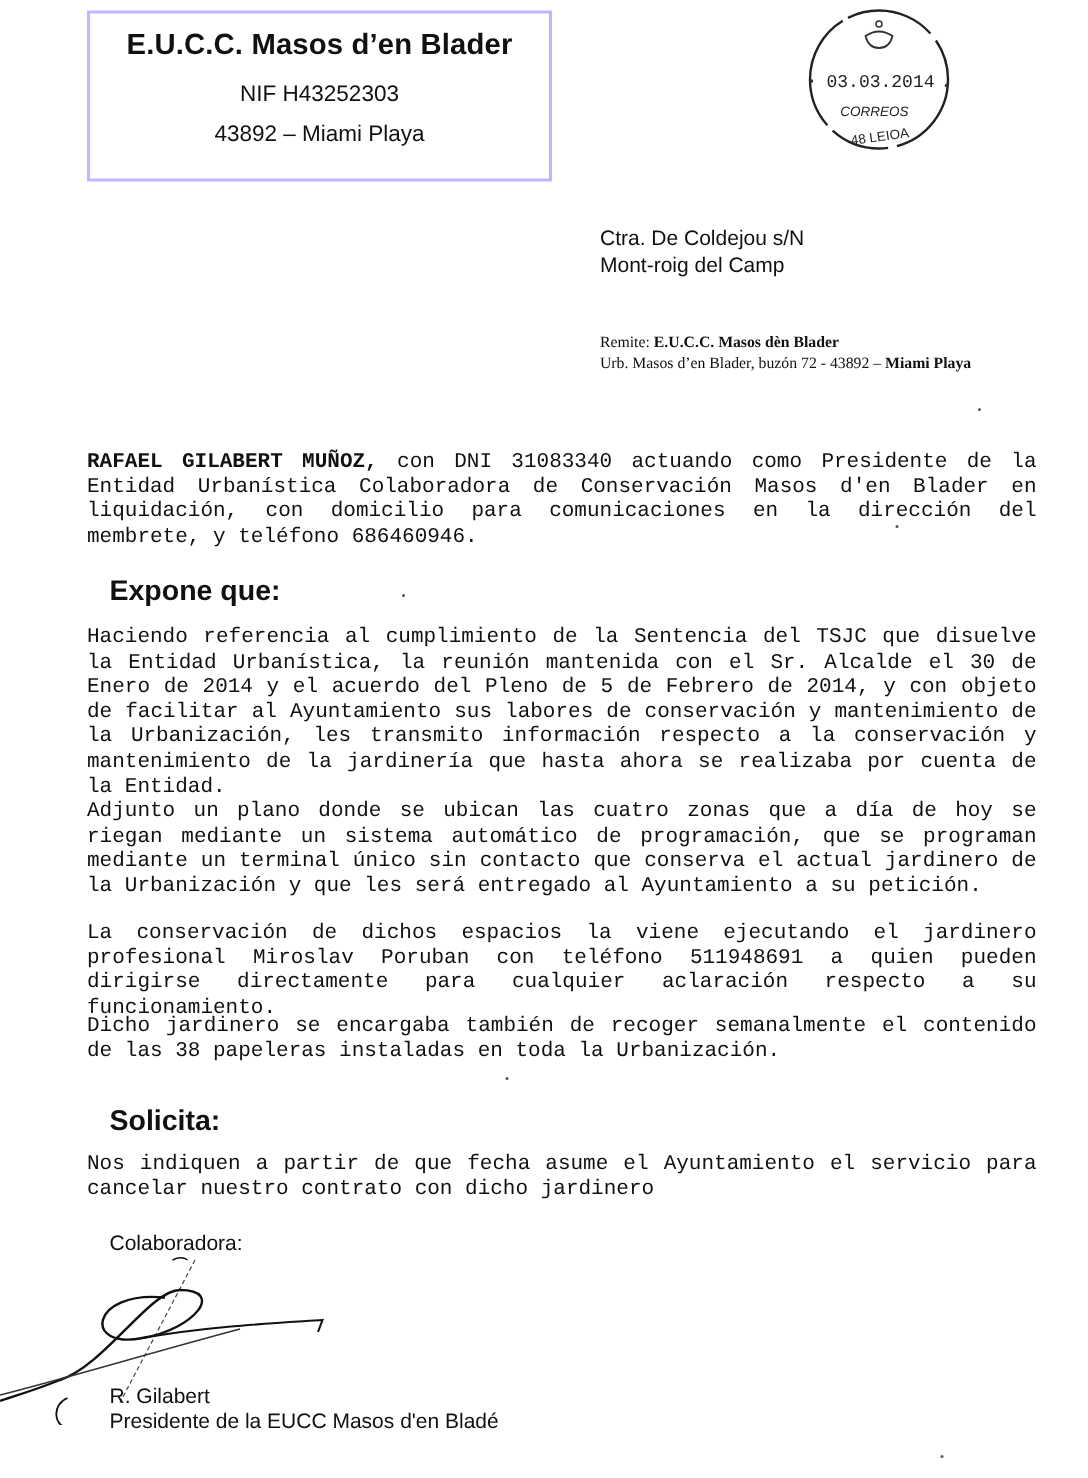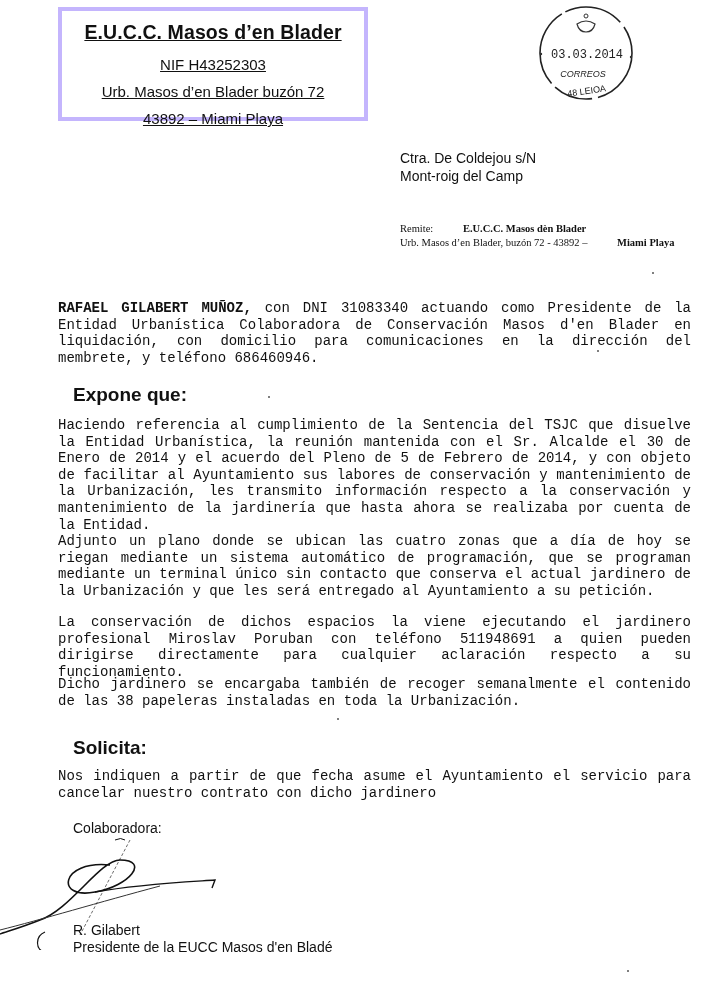--- a/index.html
+++ b/index.html
@@ -3,38 +3,38 @@
   <meta charset="utf-8">
   <style>
     html, body { margin: 0; padding: 0; }
     body {
       width: 725px; height: 985px; position: relative; overflow: hidden;
       background: #ffffff; color: #111;
       font-family: "Liberation Sans", sans-serif;
     }
     .letterhead {
       position: absolute; left: 58px; top: 7px; width: 310px; height: 114px;
-      border: 4px solid #c4b5fd; box-sizing: border-box; text-align: center; text-decoration: underline;
+      border: 2px solid #c4b5fd; box-sizing: border-box; text-align: center;
     }
     .letterhead .org { font-weight: bold; font-size: 19.5px; margin-top: 10px; letter-spacing: 0.1px; }
     .letterhead .line { font-size: 15px; margin-top: 10px; }
     .letterhead .line.first { margin-top: 12px; }
 
     .stamp {
       position: absolute; left: 535px; top: 2px; width: 102px; height: 102px;
     }
 
     .recipient {
       position: absolute; left: 400px; top: 150px; font-size: 14px; line-height: 17.5px;
     }
     .sender {
       position: absolute; left: 400px; top: 222px;
       font-family: "Liberation Serif", serif; font-size: 10.5px; line-height: 14px;
     }
-    .sender b { font-weight: bold; margin-left: 27px; }
+    .sender b { font-weight: bold; }
 
     .body-text {
       position: absolute; left: 58px; width: 633px;
       font-size: 14px; line-height: 16.6px; text-align: justify; font-family: Liberation Mono, monospace;
     }
     .heading {
       position: absolute; left: 73px; font-weight: bold; font-size: 19px;
     }
     .p-intro { top: 300px; }
     .h-expone { top: 384px; }
@@ -49,21 +49,20 @@
     .sig-block { position: absolute; left: 73px; top: 922px; font-size: 14px; line-height: 16.5px; }
     .signature { position: absolute; left: 0; top: 820px; width: 230px; height: 130px; }
     .specks span { position: absolute; width: 2px; height: 2px; background: #555; border-radius: 1px; }
   </style>
 </head>
 <body>
 
 <div class="letterhead">
   <div class="org">E.U.C.C. Masos d’en Blader</div>
   <div class="line first">NIF H43252303</div>
-  <div class="line">Urb. Masos d’en Blader buzón 72</div>
   <div class="line">43892 – Miami Playa</div>
 </div>
 
 <div class="stamp">
   <svg width="102" height="102" viewBox="0 0 102 102">
     <circle cx="51" cy="51" r="46" fill="none" stroke="#222" stroke-width="1.6" stroke-dasharray="60 6 40 5 80 4"></circle>
     <path d="M42 22 q9 -6 18 0 q-2 8 -9 8 q-7 0 -9 -8z" fill="none" stroke="#333" stroke-width="1.2"></path>
     <circle cx="51" cy="14" r="2" fill="none" stroke="#333" stroke-width="1"></circle>
     <text x="52" y="56" text-anchor="middle" font-family="Liberation Mono, monospace" font-size="12" fill="#222">03.03.2014</text>
     <text x="48" y="75" text-anchor="middle" font-family="Liberation Sans, sans-serif" font-style="italic" font-size="9" fill="#222">CORREOS</text>

